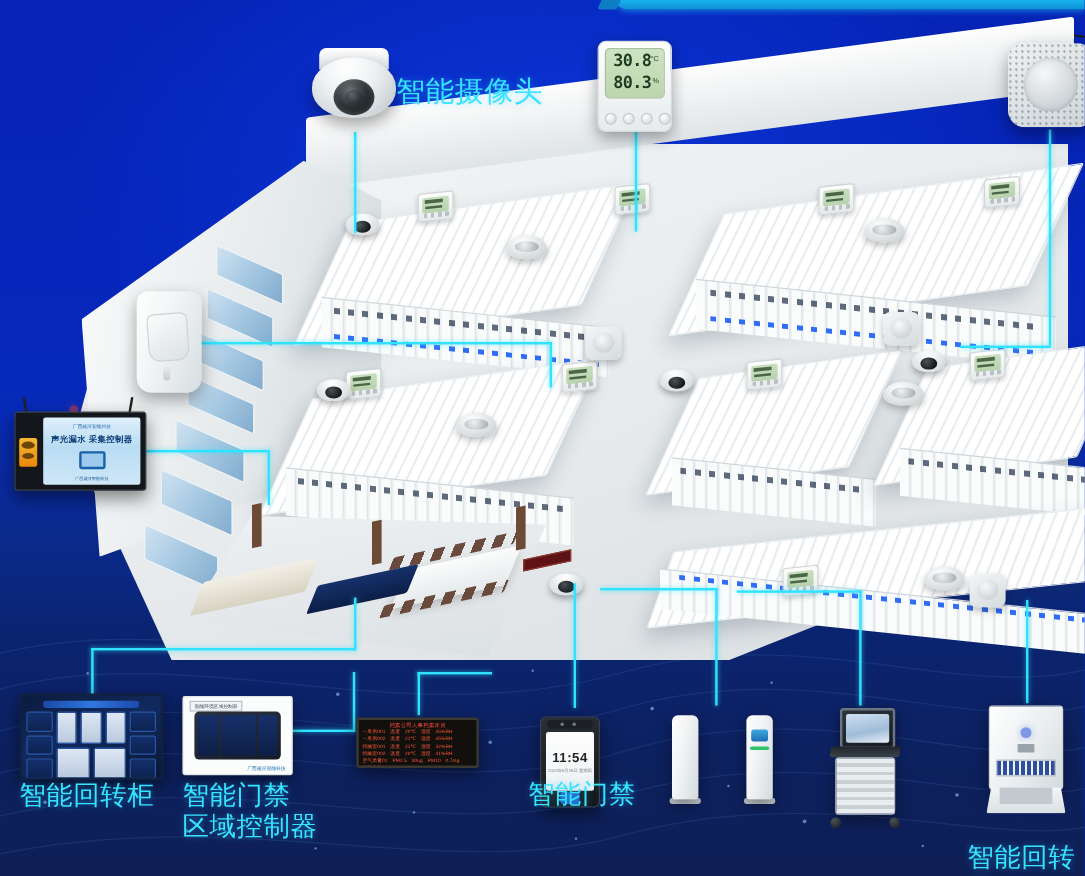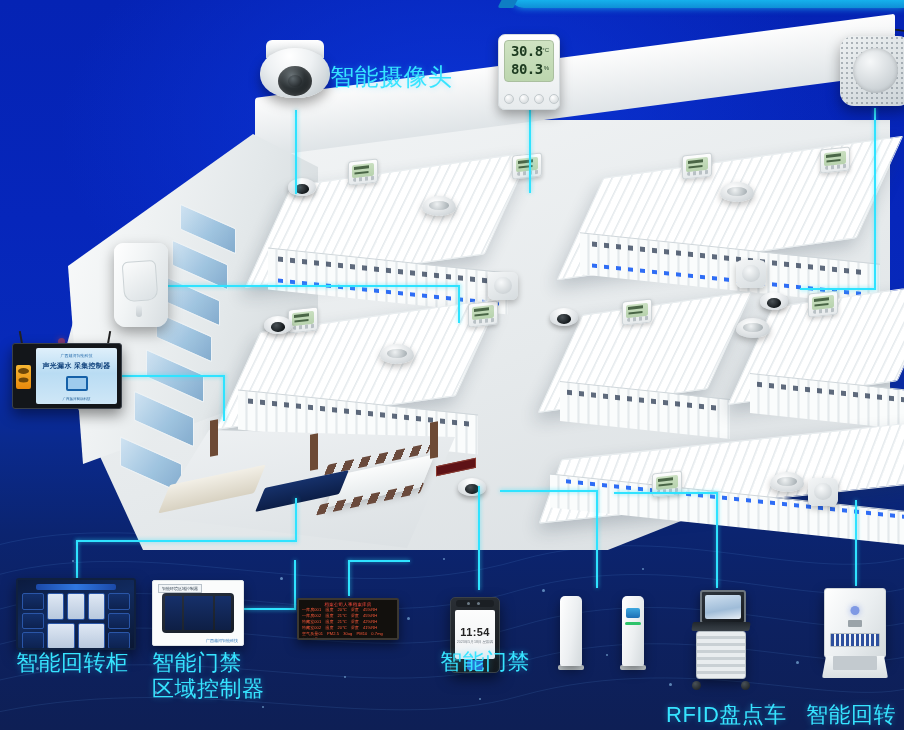--- a/index.html
+++ b/index.html
@@ -762,21 +762,20 @@
     </div>
   </div>
 
   <div class="prod cart" style="left:686px;top:590px">
     <div class="scr"></div>
     <div class="kb"></div>
     <div class="body"></div>
     <div class="w w1"></div>
     <div class="w w2"></div>
   </div>
-  <div class="lbl" style="left:666px;top:702px;font-size:22px">RFID盘点车</div>
 
   <div class="prod rotcab" style="left:822px;top:588px">
     <div class="b"></div>
     <div class="dot"></div>
     <div class="pnl"></div>
     <div class="files"></div>
     <div class="base"></div>
   </div>
   <div class="lbl" style="left:806px;top:702px;font-size:22px">智能回转柜</div>
 

